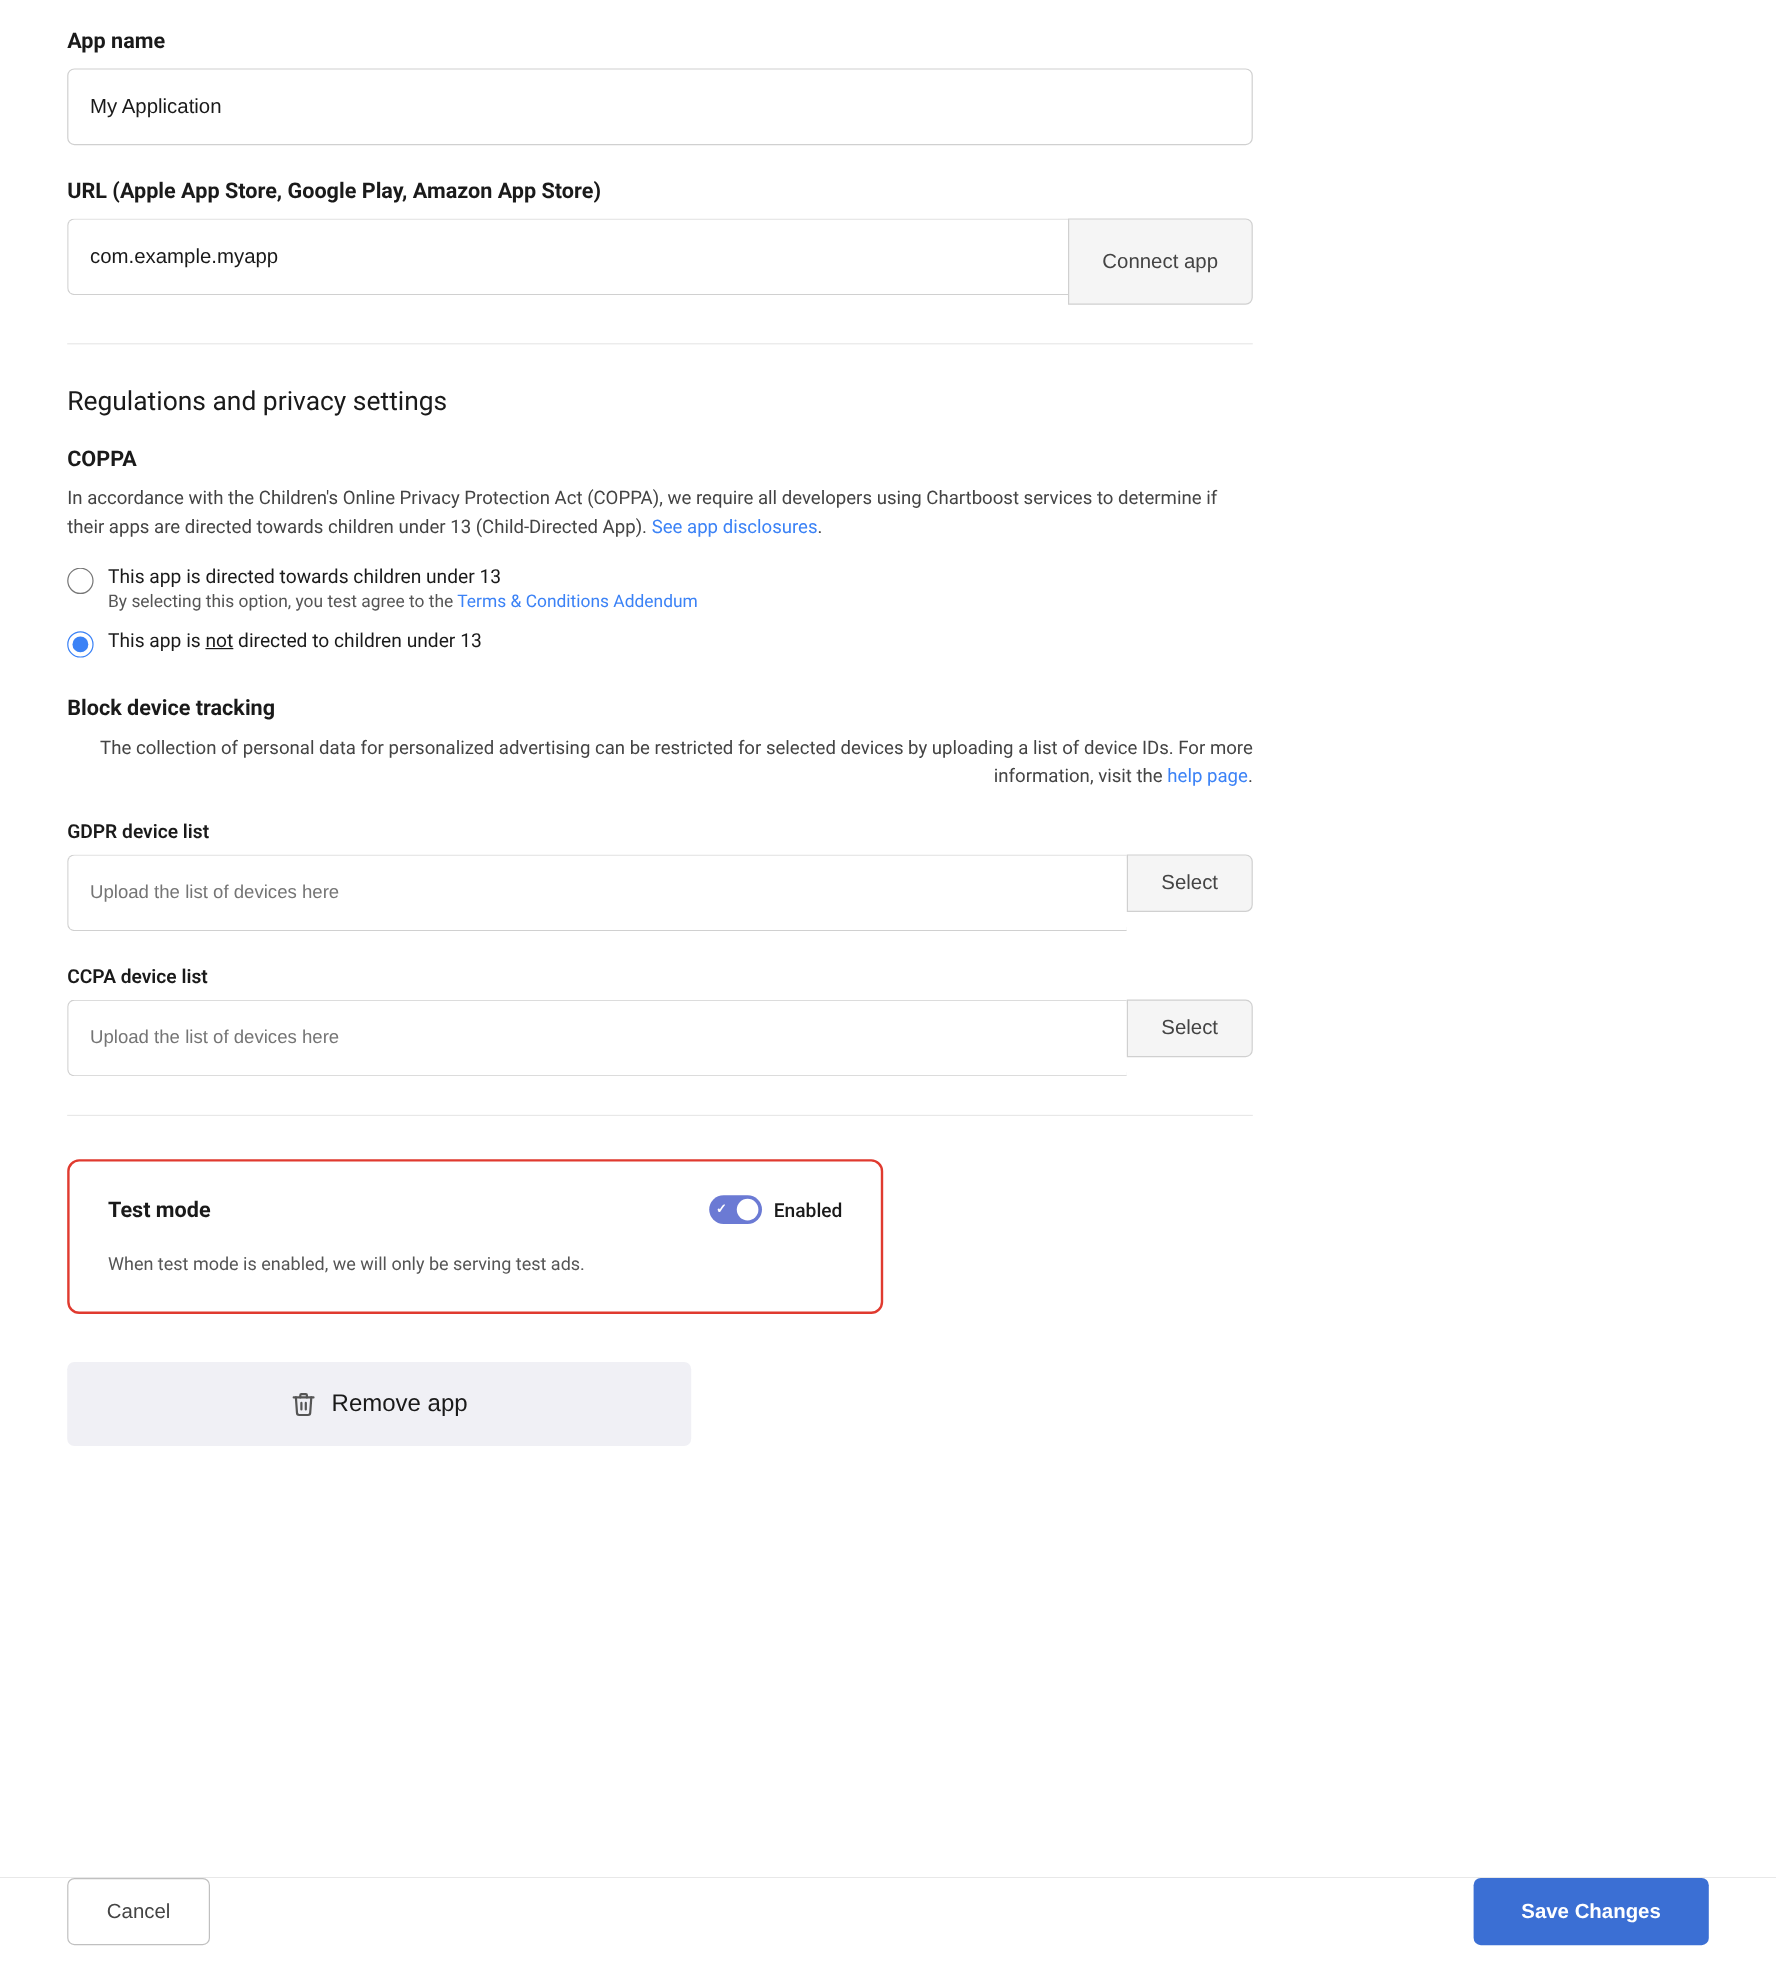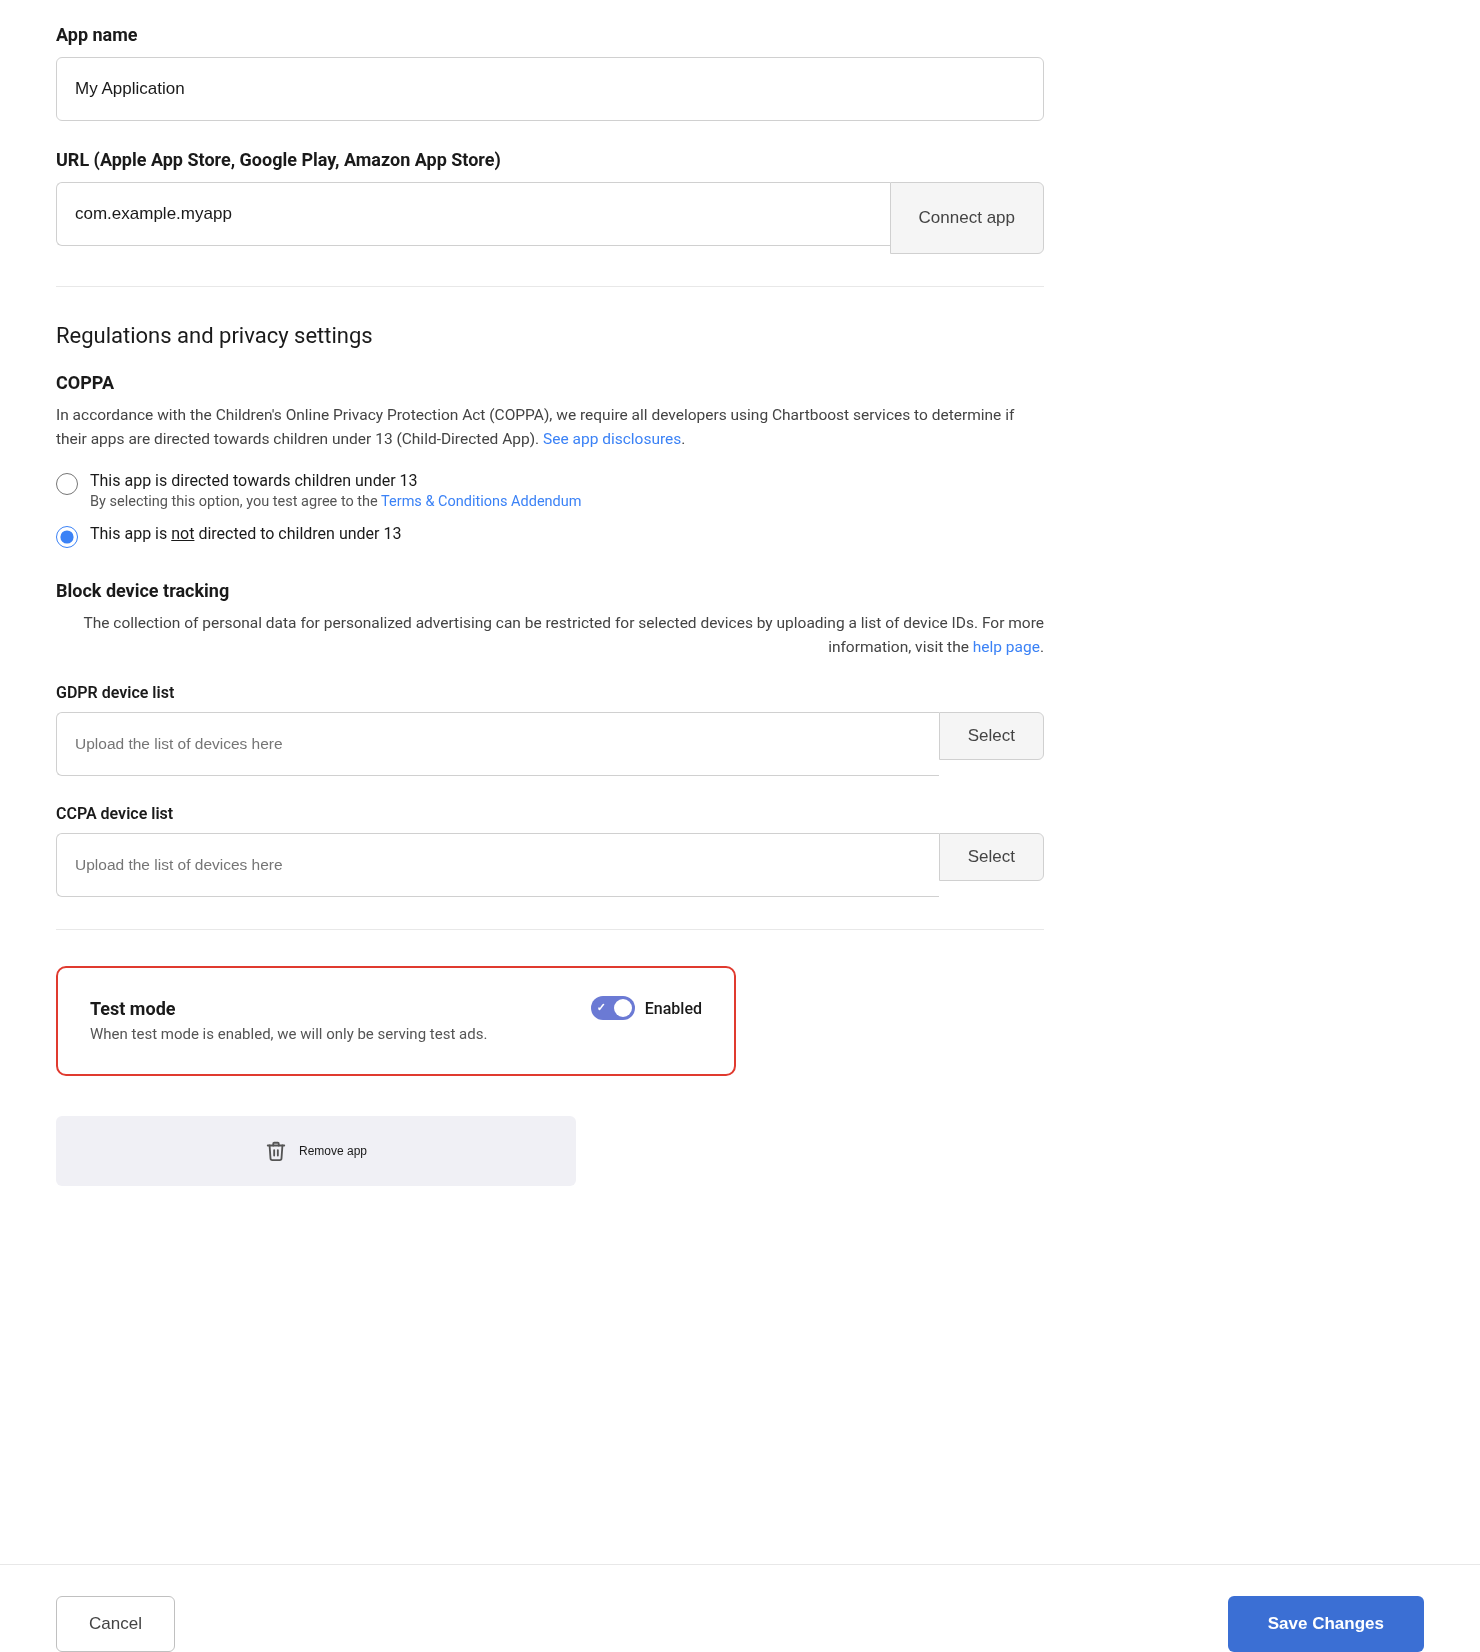--- a/index.html
+++ b/index.html
@@ -210,21 +210,21 @@
       border-radius: 10px;
       padding: 28px 32px;
       max-width: 680px;
       margin-bottom: 40px;
     }
 
     .test-mode-header {
       display: flex;
       align-items: center;
       justify-content: space-between;
-      margin-bottom: 3px;
+      margin-bottom: 22px;
     }
 
     .test-mode-title {
       font-size: 18px;
       font-weight: 700;
       color: #1a1a1a;
     }
 
     .test-mode-toggle-row {
       display: flex;
@@ -303,21 +303,21 @@
     
     .remove-app-btn {
       display: flex;
       align-items: center;
       gap: 12px;
       height: 70px;
       padding: 0 28px;
       background: #f0f0f5;
       border: none;
       border-radius: 6px;
-      font-size: 12px;
+      font-size: 20px;
       color: #1a1a1a;
       cursor: pointer;
       width: 520px;
       justify-content: center;
       margin-bottom: 40px;
     }
 
     .trash-icon {
       width: 22px;
       height: 22px;
@@ -326,21 +326,21 @@
     
     .footer-bar {
       position: fixed;
       bottom: 0;
       left: 0;
       right: 0;
       height: 88px;
       background: #fff;
       border-top: 1.5px solid #e8e8e8;
       display: flex;
-      align-items: flex-end;
+      align-items: flex-start;
       justify-content: space-between;
       padding: 0 56px;
       z-index: 100;
     }
 
     .cancel-btn {
       height: 56px;
       padding: 0 32px;
       border: 1.5px solid #c0c0c0;
       border-radius: 6px;

